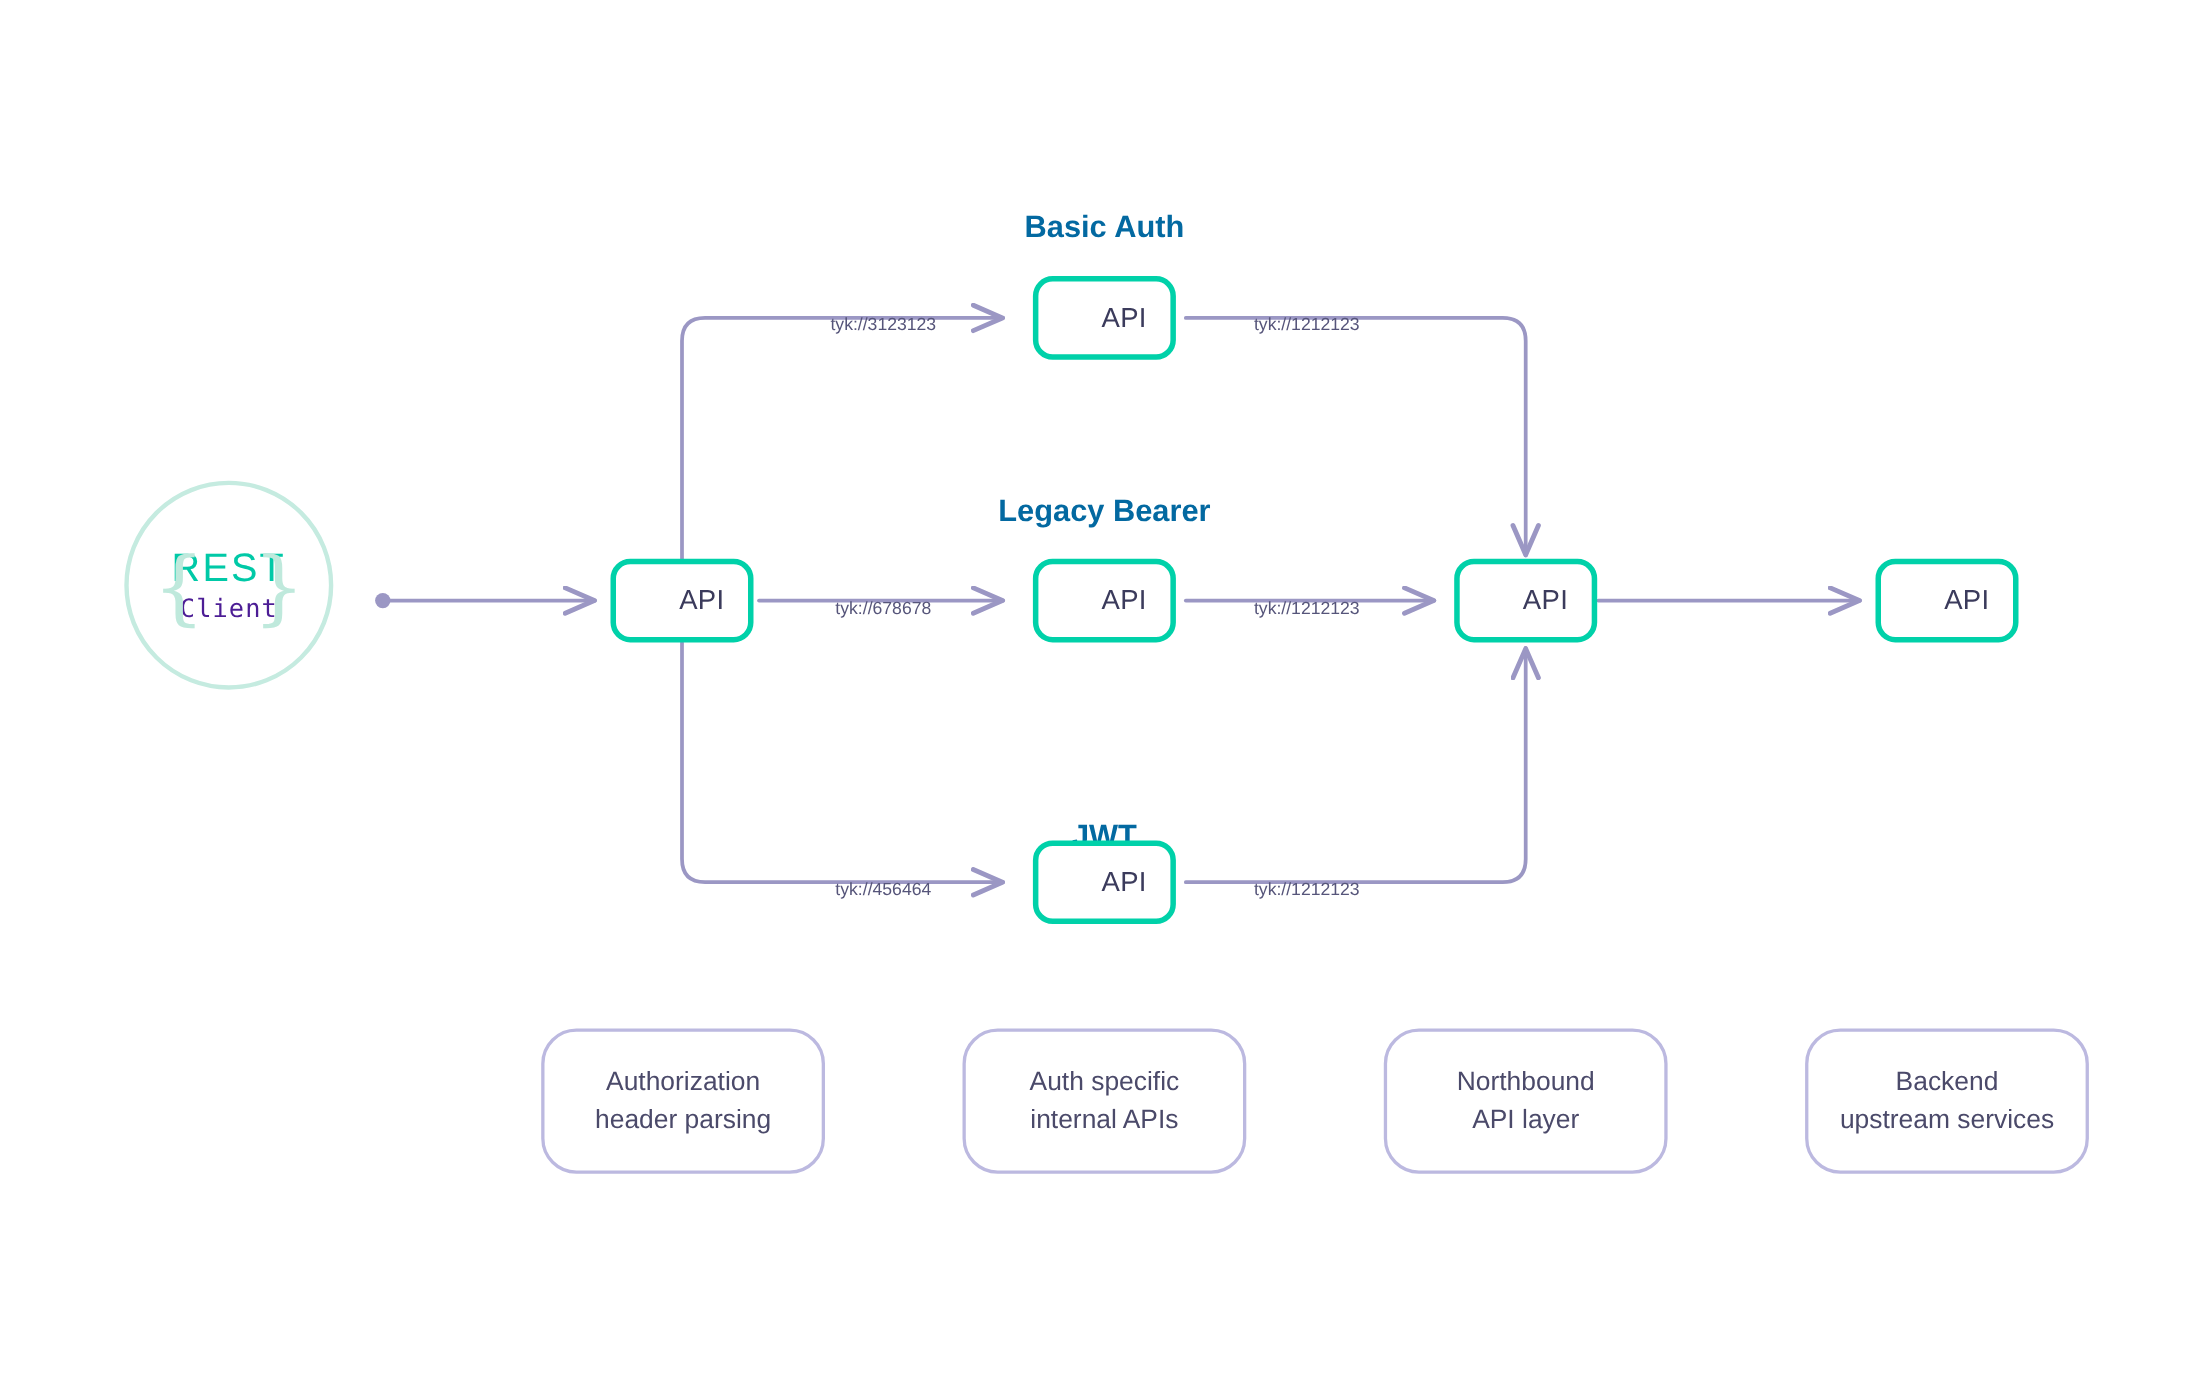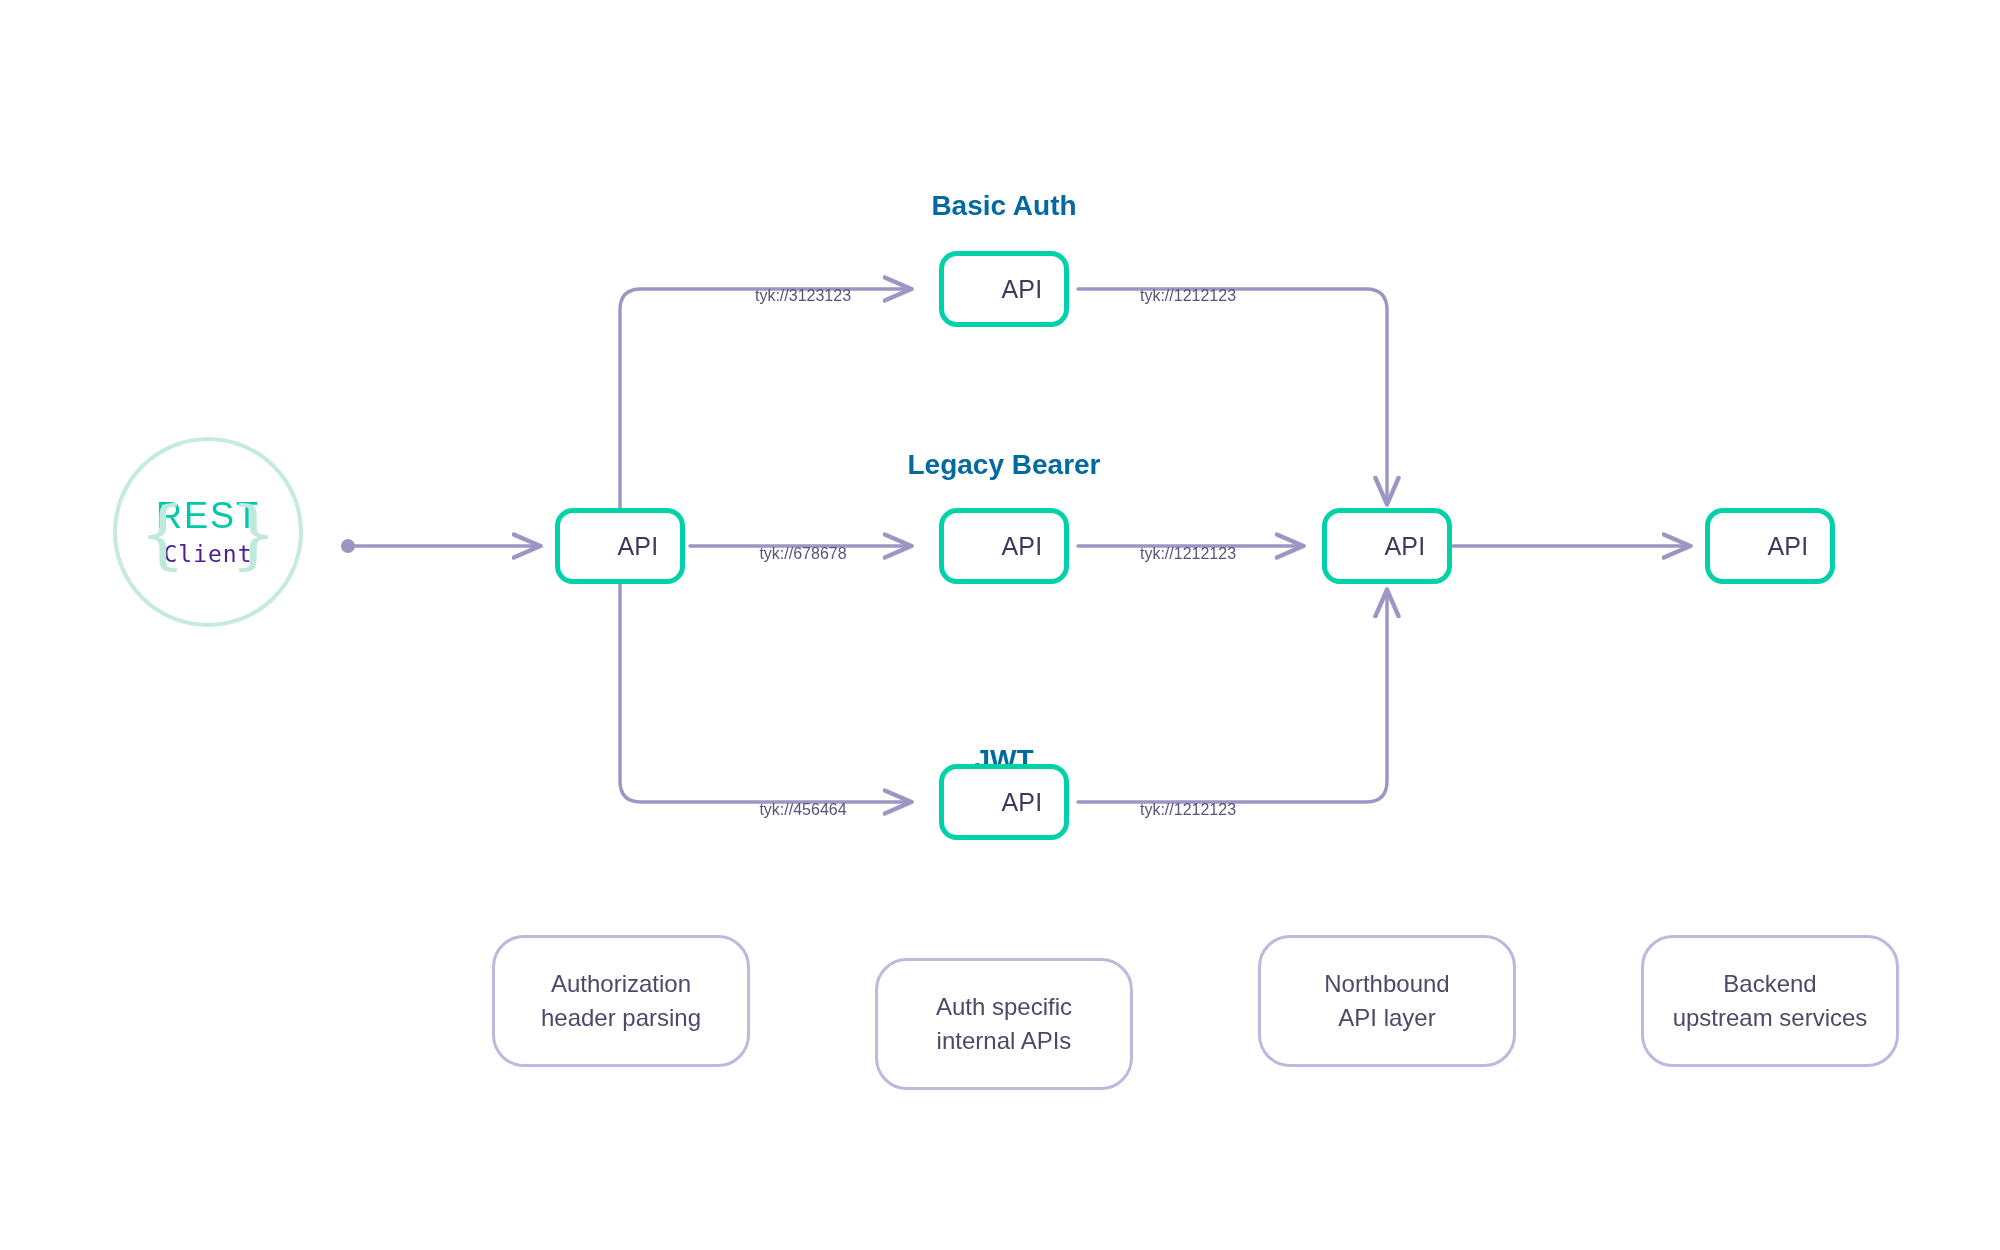--- a/index.html
+++ b/index.html
@@ -194,21 +194,21 @@
 
   <div class="edge-label" style="left:1188px; top:255px;">tyk://1212123</div>
 
   <div class="edge-label" style="left:1188px; top:513px;">tyk://1212123</div>
 
   <div class="edge-label" style="left:1188px; top:769px;">tyk://1212123</div>
 
   <div class="caption-box" style="left:492px; top:935px;">Authorization
 header parsing</div>
 
-  <div class="caption-box" style="left:875px; top:935px;margin-top:23px;">Auth specific
+  <div class="caption-box" style="left:875px; top:935px;">Auth specific
 internal APIs</div>
 
   <div class="caption-box" style="left:1258px; top:935px;">Northbound
 API layer</div>
 
   <div class="caption-box" style="left:1641px; top:935px;">Backend
 upstream services</div>
 
 </div>
 

